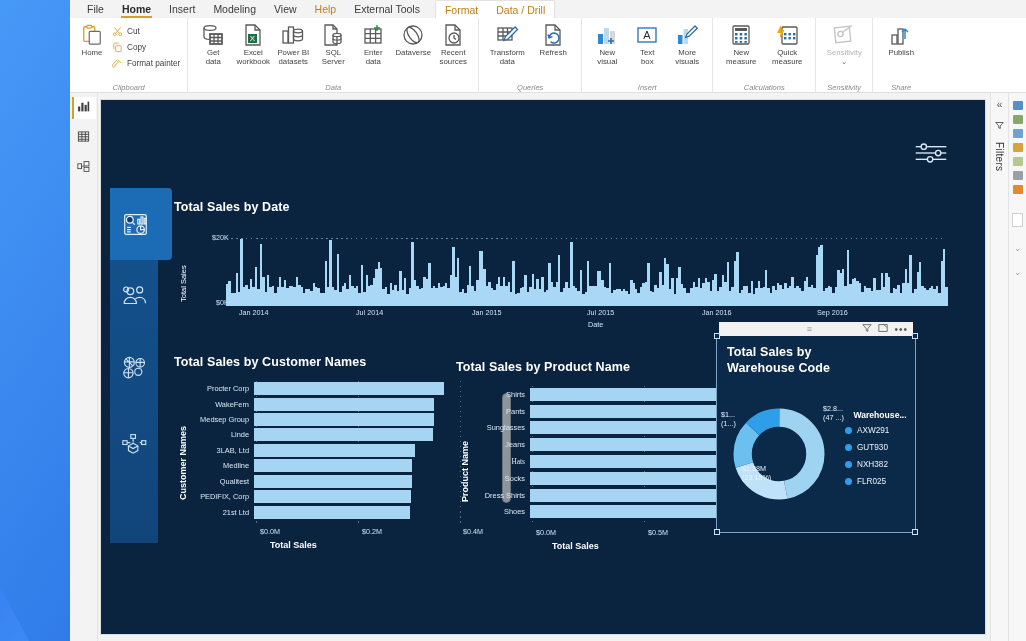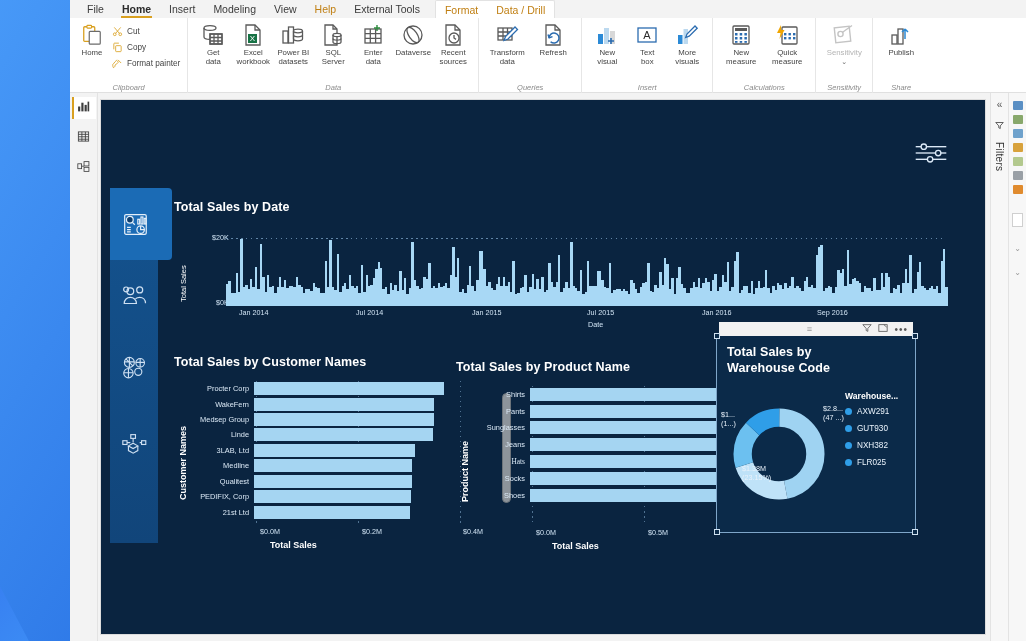--- a/index.html
+++ b/index.html
@@ -1003,20 +1003,26 @@
                     <div class="hbar-fill" style="width: 88.77%; background: rgb(165, 213, 242);"></div>
                   </div>
                 </div>
                 <div class="hbar-row" style="height: 16.8px;">
                   <div class="hbar-label" style="width: 56px;">Socks</div>
                   <div class="hbar-track" style="width: 212px; flex: 0 0 auto;">
                     <div class="hbar-fill" style="width: 95.89%; background: rgb(165, 213, 242);"></div>
                   </div>
                 </div>
                 <div class="hbar-row" style="height: 16.8px;">
+                  <div class="hbar-label" style="width: 56px;">Dress Shirts</div>
+                  <div class="hbar-track" style="width: 212px; flex: 0 0 auto;">
+                    <div class="hbar-fill" style="width: 89.04%; background: rgb(165, 213, 242);"></div>
+                  </div>
+                </div>
+                <div class="hbar-row" style="height: 16.8px;">
                   <div class="hbar-label" style="width: 56px;">Shoes</div>
                   <div class="hbar-track" style="width: 212px; flex: 0 0 auto;">
                     <div class="hbar-fill" style="width: 94.79%; background: rgb(165, 213, 242);"></div>
                   </div>
                 </div>
               </div>
           </div>
 
           <div class="tick" style="position:absolute;left:60px;top:168px;">$0.0M</div>
           <div class="tick" style="position:absolute;left:172px;top:168px;">$0.5M</div>
@@ -1060,21 +1066,21 @@
           </div>
           <div class="callout" style="position:absolute;left:25px;top:128px;">
             <div>$1.38M</div>
             <div>(23.15%)</div>
           </div>
           <div class="callout" style="position:absolute;left:106px;top:68px;">
             <div>$2.8...</div>
             <div>(47 ...)</div>
           </div>
 
-          <div style="position:absolute;left:128px;top:55px;width:70px;">
+          <div style="position:absolute;left:128px;top:74px;width:70px;text-align:center;">
             <div style="font-size:8.6px;font-weight:bold;color:#ffffff;margin-bottom:2px;">Warehouse...</div>
             <div id="ware-legend">
                 <div class="legend-row">
                   <span class="legend-dot" style="background: rgb(47, 158, 232);"></span>
                   <span>AXW291</span>
                 </div>
                 <div class="legend-row">
                   <span class="legend-dot" style="background: rgb(47, 158, 232);"></span>
                   <span>GUT930</span>
                 </div>

